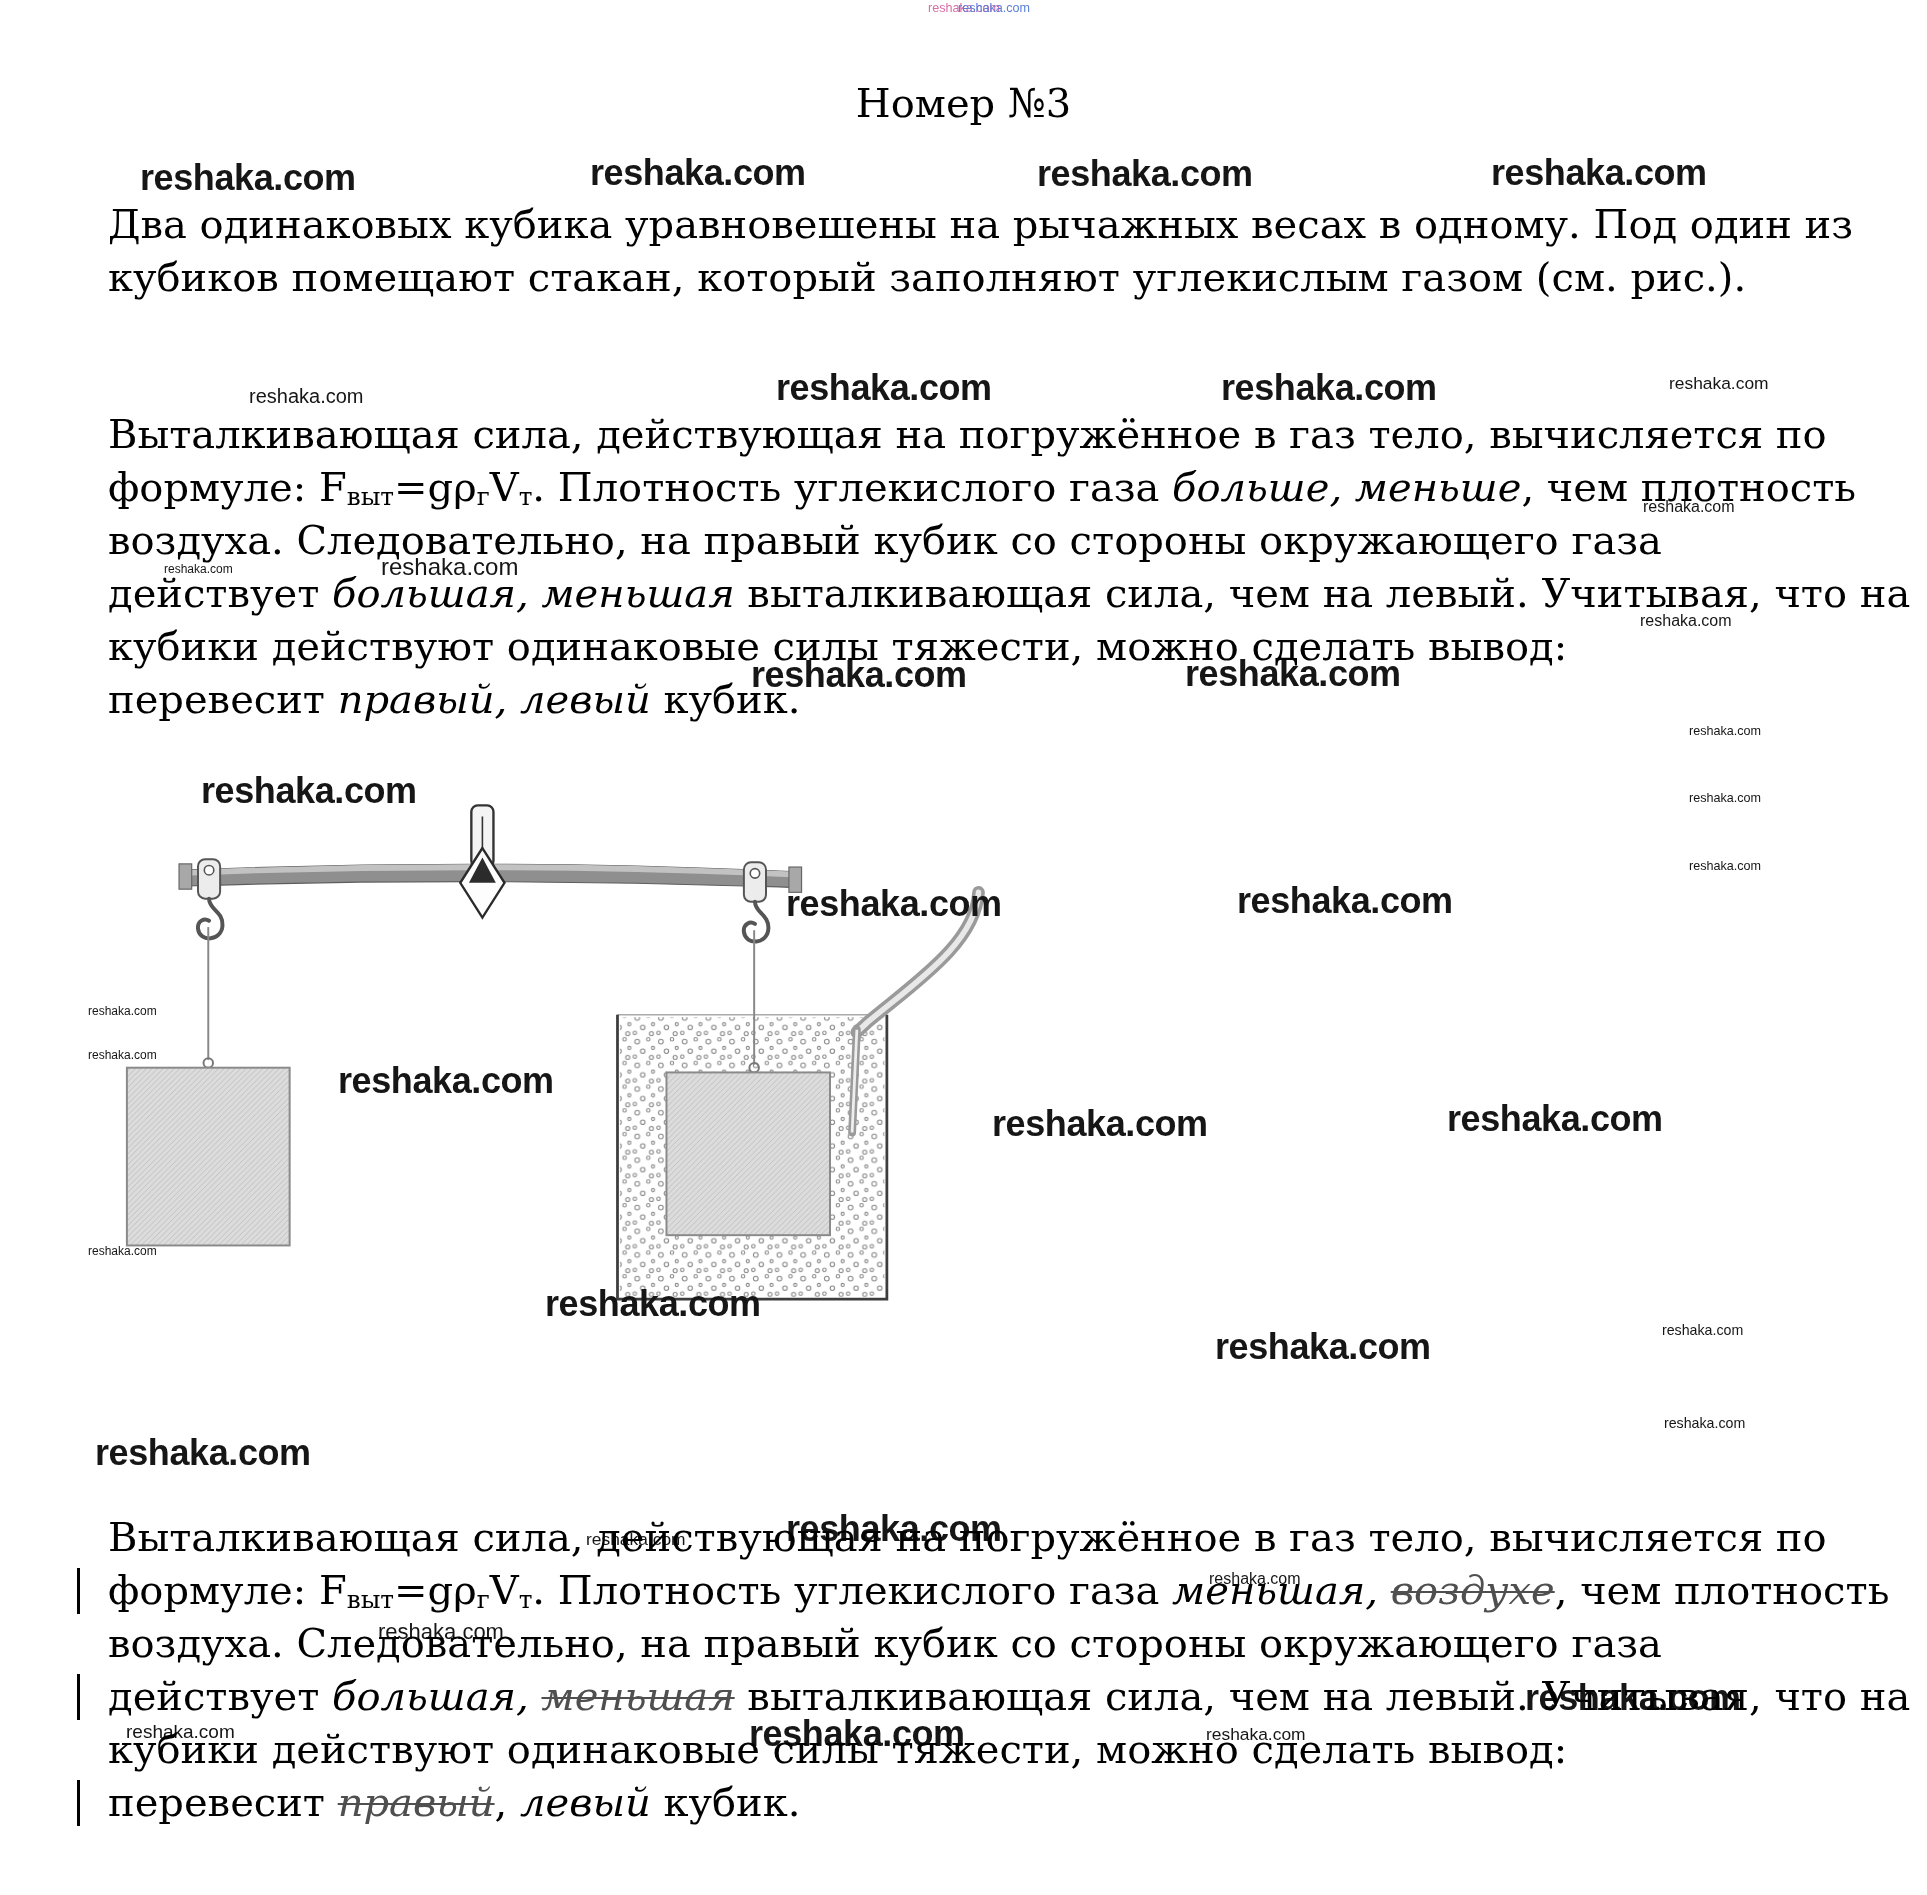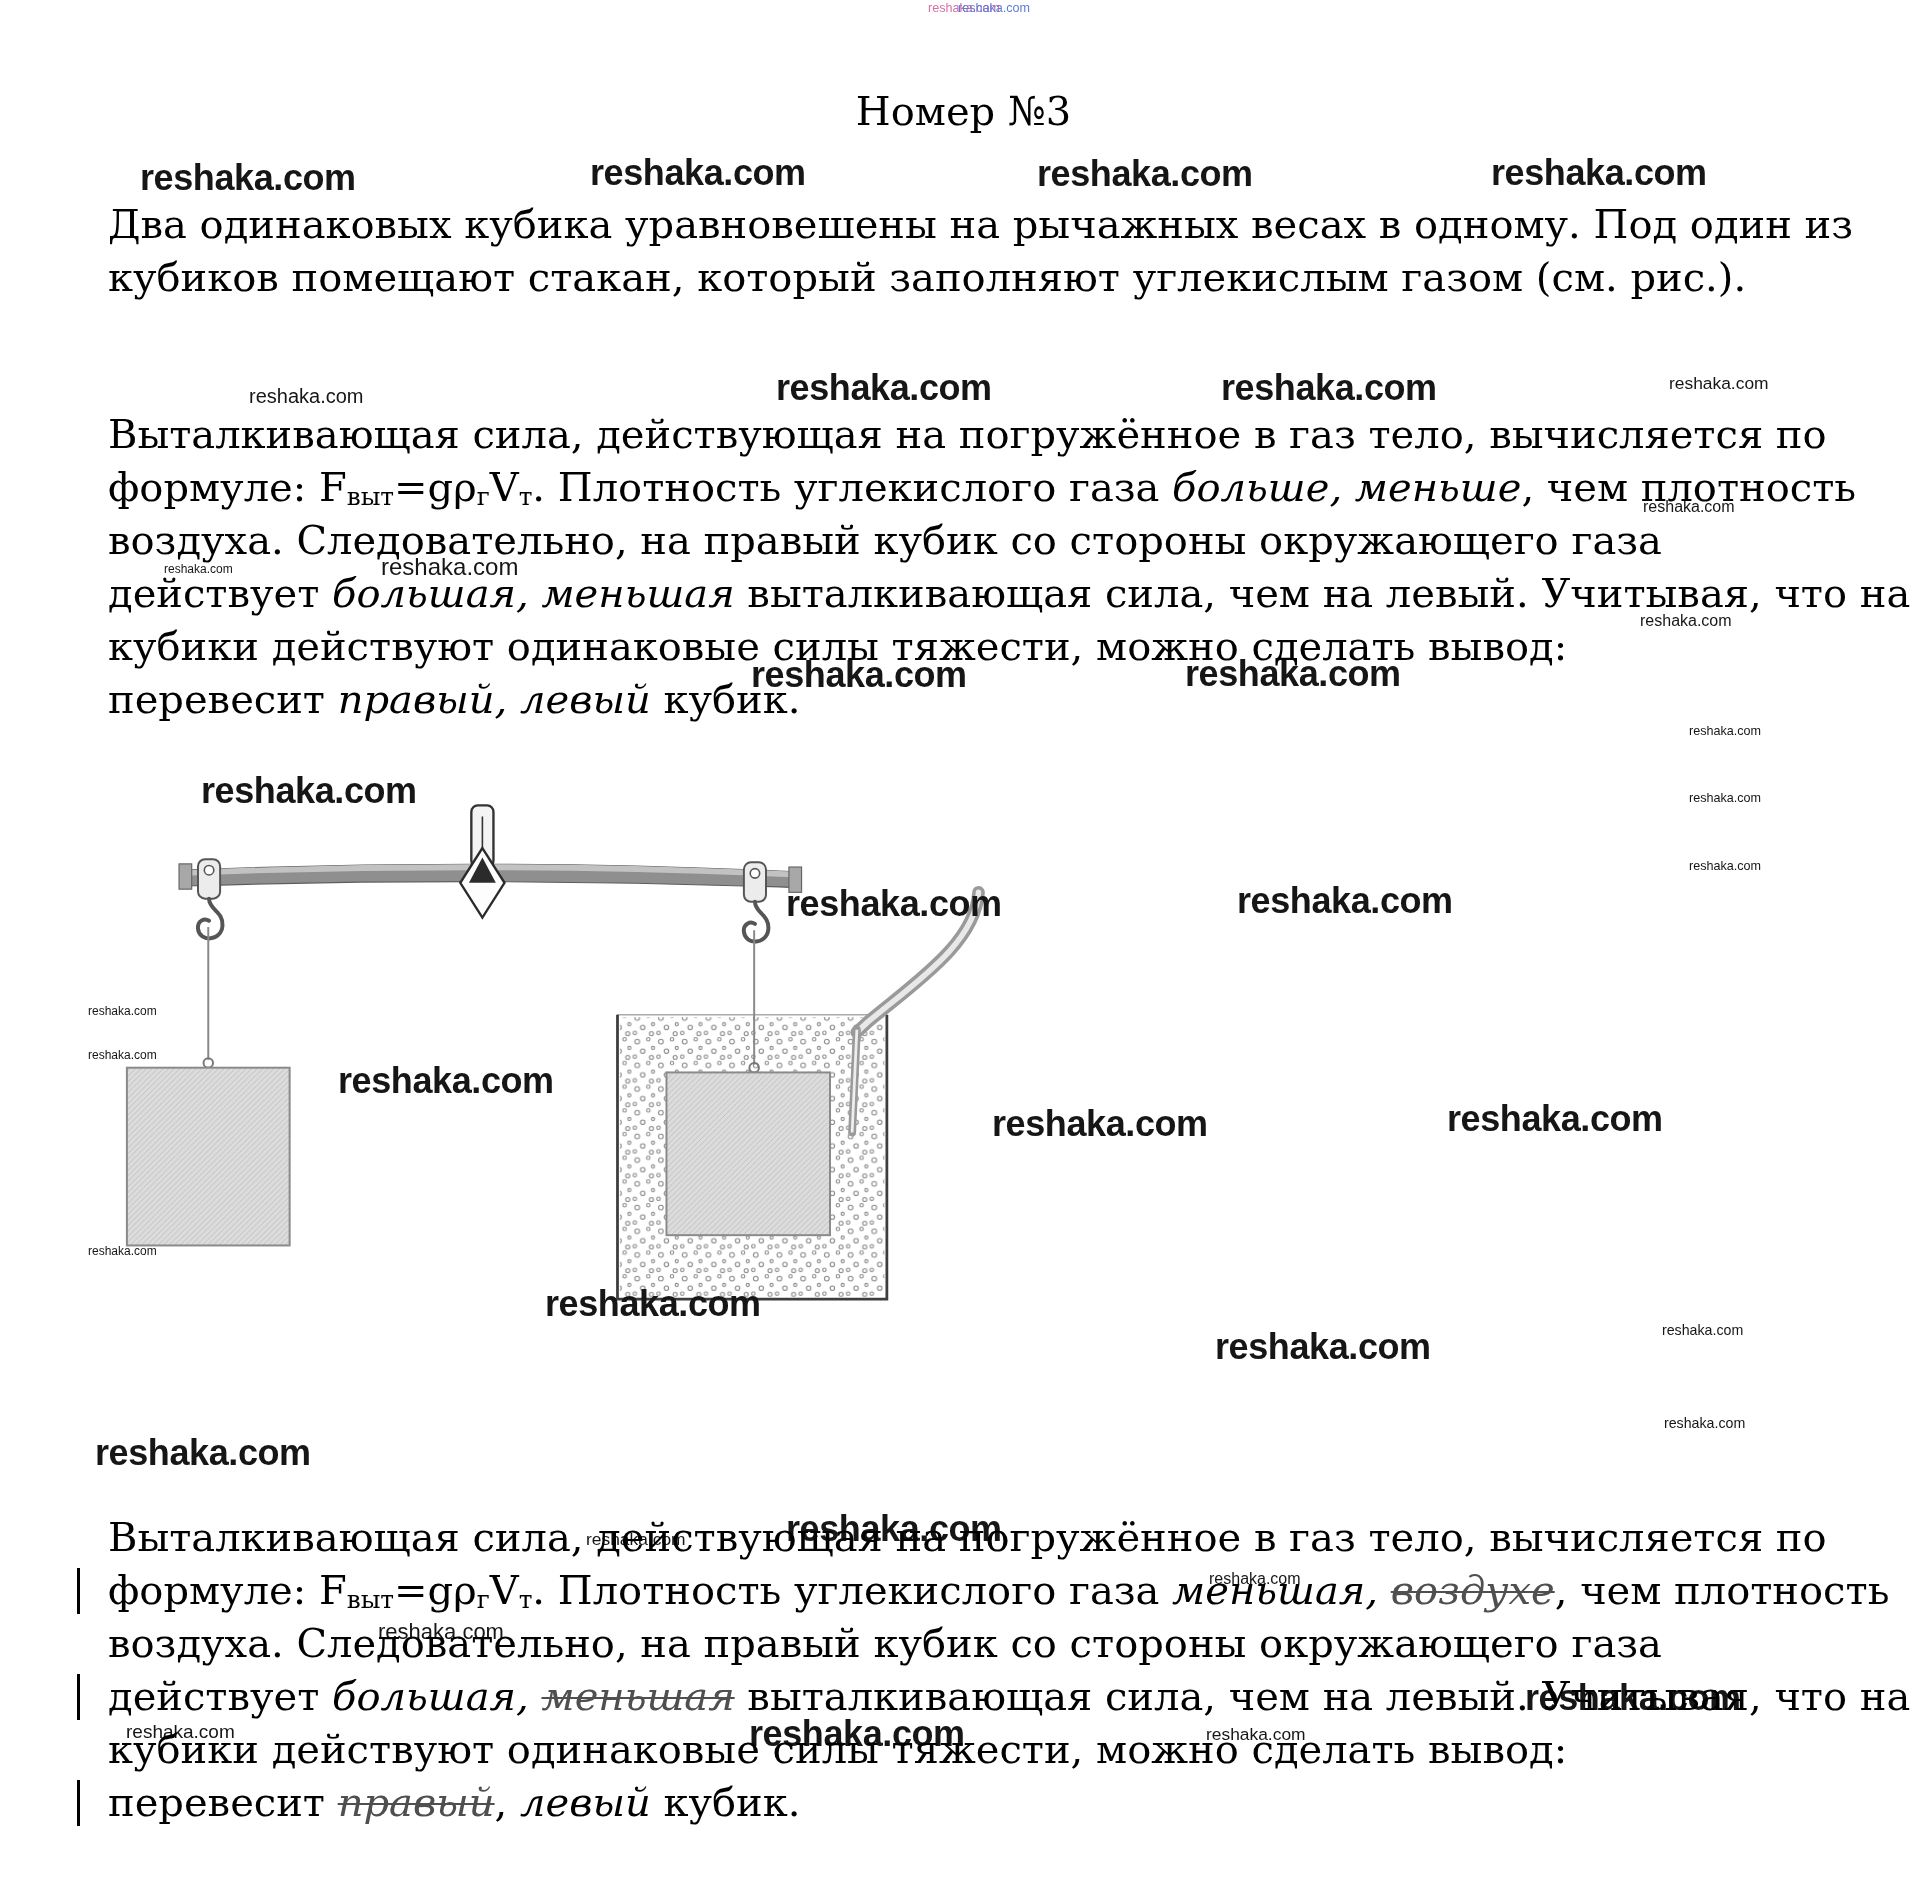--- a/index.html
+++ b/index.html
@@ -60,21 +60,21 @@
       <div class="wm" style="left: 586px; top: 1531px; font-size: 17.4px;">reshaka.com</div>
       <div class="wm wmb" style="left: 786px; top: 1511px; font-size: 36px;">reshaka.com</div>
       <div class="wm" style="left: 1209px; top: 1571px; font-size: 16px;">reshaka.com</div>
       <div class="wm" style="left: 378px; top: 1621px; font-size: 22px;">reshaka.com</div>
       <div class="wm wmb" style="left: 1525px; top: 1680px; font-size: 36px;">reshaka.com</div>
       <div class="wm" style="left: 126px; top: 1722px; font-size: 19px;">reshaka.com</div>
       <div class="wm wmb" style="left: 749px; top: 1716px; font-size: 36px;">reshaka.com</div>
       <div class="wm" style="left: 1206px; top: 1726px; font-size: 17.4px;">reshaka.com</div>
     </div>
 
-  <div class="center-head" style="top:88px">Номер №3</div>
+  <div class="center-head" style="top:80px">Номер №3</div>
 
   <div class="para" style="top:198px">
     <div class="line">Два одинаковых кубика уравновешены на рычажных весах в одному. Под один из</div>
     <div class="line">кубиков помещают стакан, который заполняют углекислым газом (см. рис.).</div>
   </div>
 
   <div class="para" style="top:408px">
     <div class="line"><span>Выталкивающая сила, действующая на погружённое в газ тело, вычисляется по</span></div>
     <div class="line"><span>формуле: F</span><span class="subsc">выт</span><span>=gρ</span><span class="subsc">г</span><span>V</span><span class="subsc">т</span><span>. Плотность углекислого газа </span><span class="it">больше, меньше</span><span>, чем плотность</span></div>
     <div class="line"><span>воздуха. Следовательно, на правый кубик со стороны окружающего газа</span></div>

